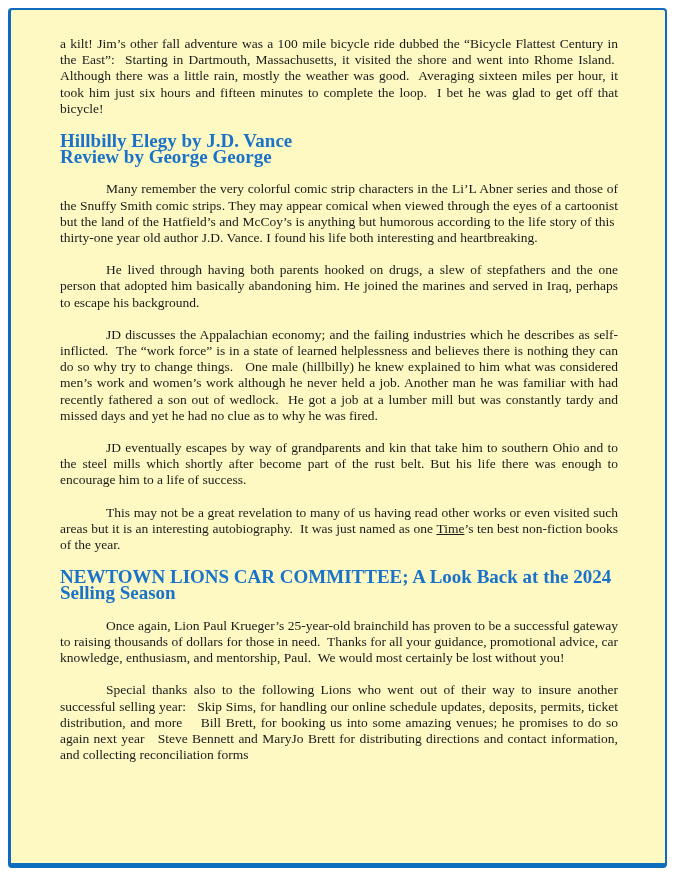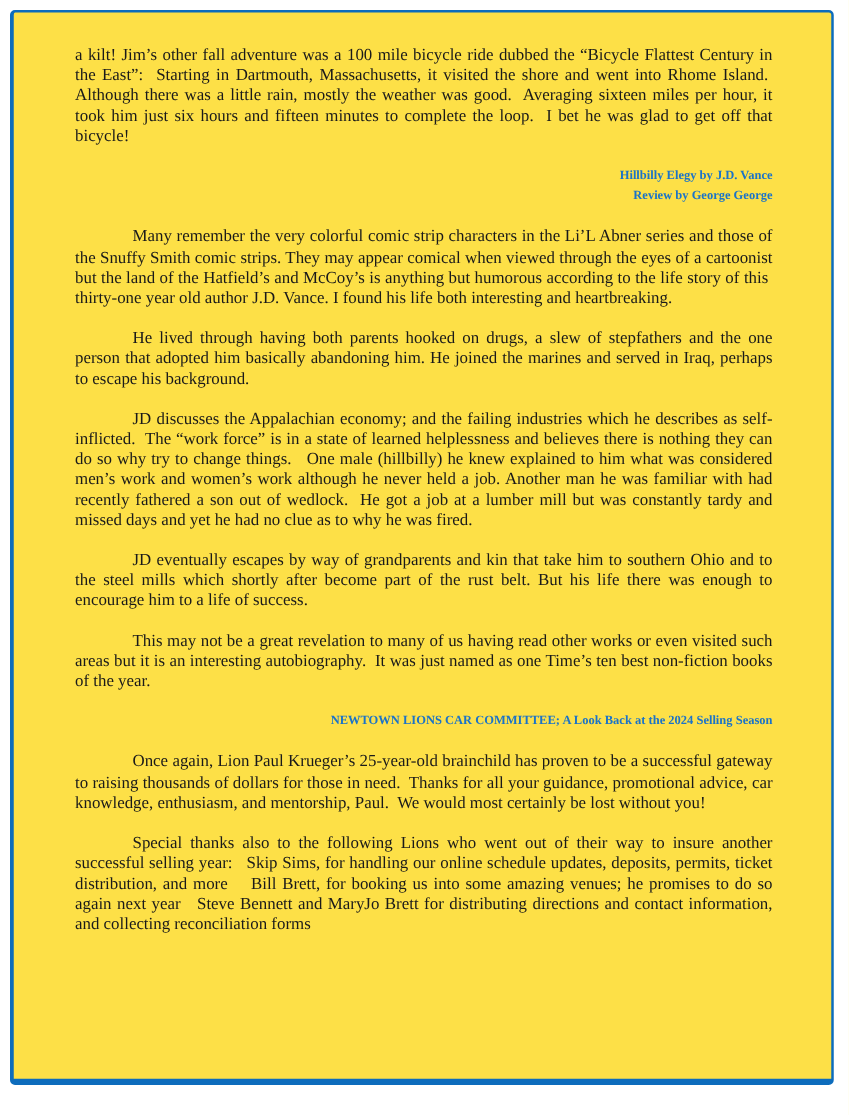--- a/index.html
+++ b/index.html
@@ -13,51 +13,52 @@
     position: relative;
     font-family: "Liberation Serif", "DejaVu Serif", serif;
   }
   .sheet {
     position: absolute;
     left: 8px;
     top: 8px;
     box-sizing: border-box;
     width: 659px;
     height: 860px;
-    background: #fde047;
+    background: #fef9c3;
     border-style: solid;
     border-color: #0d6cbc;
     border-width: 2px 2px 5px 3px;
     border-radius: 4px;
     padding: 26px 47px 0 49px;
     overflow: hidden;
   }
   .para {
     margin: 0 0 16px 0;
     font-size: 13.5px;
     line-height: 16.2px;
     color: #1a1a1a;
     text-align: justify;
     text-indent: 46px;
   }
   .para.no-indent {
     text-indent: 0;
   }
   .heading {
     margin: 0 0 16px 0;
-    font-size: 10px;
+    font-size: 19px;
     line-height: 16.2px;
     font-weight: bold;
     color: #1a73c9;
-    text-align: right;
+    text-align: left;
   }
   .heading .hline {
     display: block;
   }
   .underline {
+    text-decoration: underline;
   }
 </style>
 </head>
 <body>
 
 <div class="sheet">
 
   <p class="para no-indent">a kilt! Jim’s other fall adventure was a 100 mile bicycle ride dubbed the “Bicycle Flattest Century in the East”:&nbsp; Starting in Dartmouth, Massachusetts, it visited the shore and went into Rhome Island.&nbsp; Although there was a little rain, mostly the weather was good.&nbsp; Averaging sixteen miles per hour, it took him just six hours and fifteen minutes to complete the loop.&nbsp; I bet he was glad to get off that bicycle!</p>
 
   <h2 class="heading">

